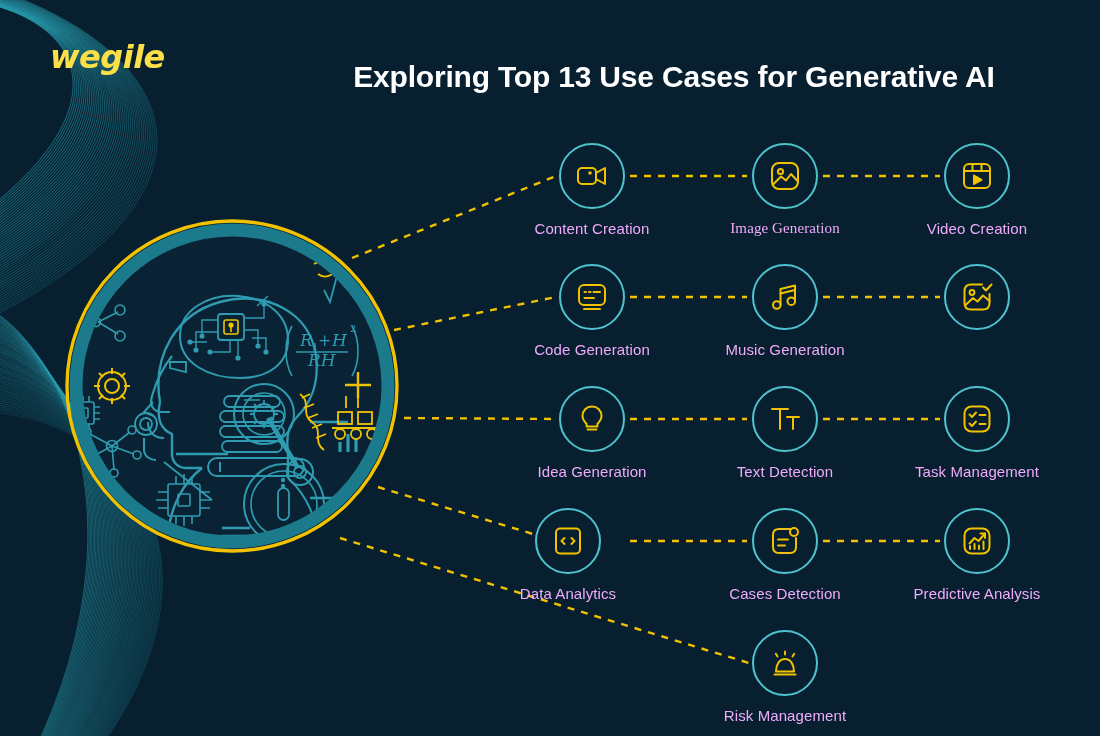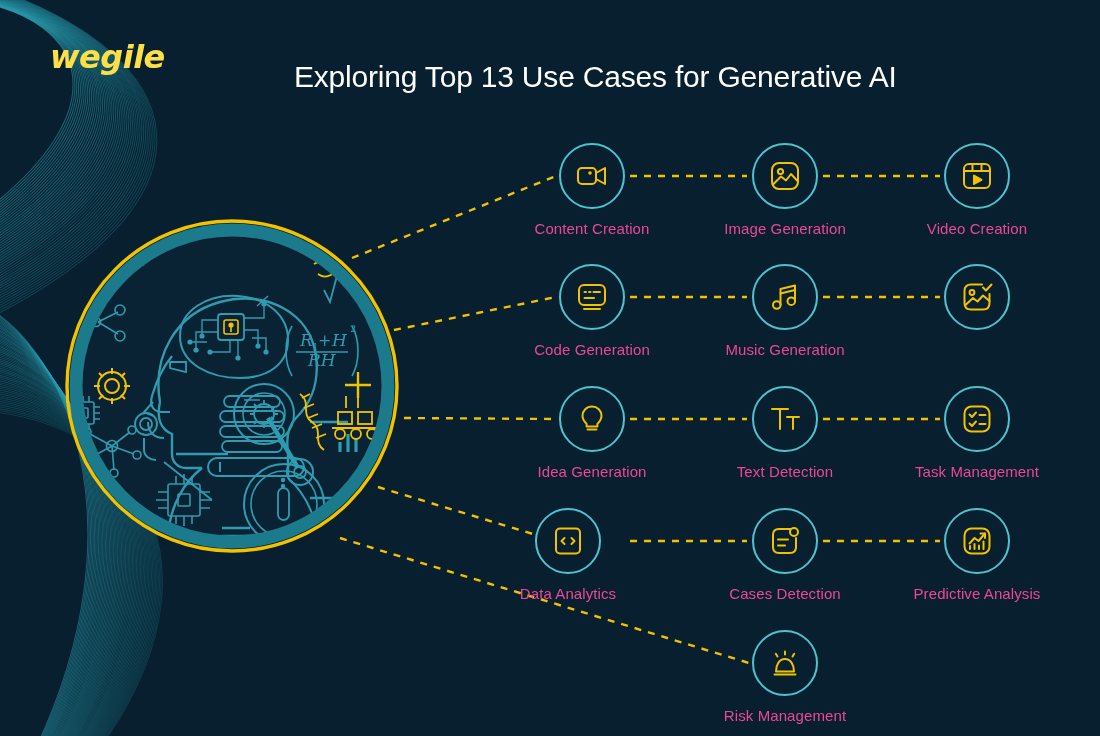--- a/index.html
+++ b/index.html
@@ -20,42 +20,43 @@
     position:absolute; left:50px; top:38px;
     font-size:32px; font-weight:bold; font-style:italic;
     color:#fde047; letter-spacing:-0.5px;
     font-family:"DejaVu Sans", sans-serif;
     z-index:8;
   }
 
   
   .title {
     position:absolute; left:294px; top:58px; width:760px;
-    color:#ffffff; font-size:30px; font-weight:normal;
+    color:#ffffff; font-size:30px; font-weight:bold;
     letter-spacing:-0.2px; line-height:38px;
     font-family:"Liberation Sans", sans-serif;
+    text-align:center;
   }
 
   
   .brain-wrap { position:absolute; left:52px; top:206px; width:360px; height:360px; }
 
   
   .connectors { position:absolute; left:0; top:0; width:1100px; height:736px; pointer-events:none; }
 
   
   .node { position:absolute; width:200px; text-align:center; }
   .node .ring {
     width:66px; height:66px; margin:0 auto;
     border:2px solid #4ec3ce; border-radius:50%;
     display:flex; align-items:center; justify-content:center;
     background:#071f2e;
   }
   .node .ring svg { display:block; }
   .node .label {
-    margin-top:11px; color:#ec4899; font-size:15px;
+    margin-top:11px; color:#f0abfc; font-size:15px;
     font-weight:500; letter-spacing:0.1px; white-space:nowrap;
   }
 </style>
 </head>
 <body>
 
 <div id="stage">
 
   <svg class="swirl" viewBox="0 0 230 736">
     <defs>
@@ -409,21 +410,21 @@
           <span>
             <svg width="34" height="34" viewBox="0 0 34 34" fill="none" stroke="#f2c200" stroke-width="2" stroke-linecap="round" stroke-linejoin="round">
               <rect x="3" y="9" width="18" height="16" rx="4"></rect>
               <path d="M21 14 L30 9 L30 25 L21 20 Z"></path>
               <circle cx="15" cy="14" r="1.8" fill="#f2c200" stroke="none"></circle>
             </svg>
           </span>
         </div>
         <div class="label">Content Creation</div>
       </div>
-      <div class="node" style="left: 685px; top: 143px;">
+      <div class="node" style="left: 685px; top: 143px; font-family: Liberation Serif, serif;">
         <div class="ring">
           <span>
             <svg width="34" height="34" viewBox="0 0 34 34" fill="none" stroke="#f2c200" stroke-width="2" stroke-linecap="round" stroke-linejoin="round">
               <rect x="4" y="4" width="26" height="26" rx="7"></rect>
               <circle cx="12.5" cy="12.5" r="2.6"></circle>
               <path d="M5.5 25 L13 17.5 L18 21.5 L23 15 L29.5 22"></path>
             </svg>
           </span>
         </div>
         <div class="label">Image Generation</div>

